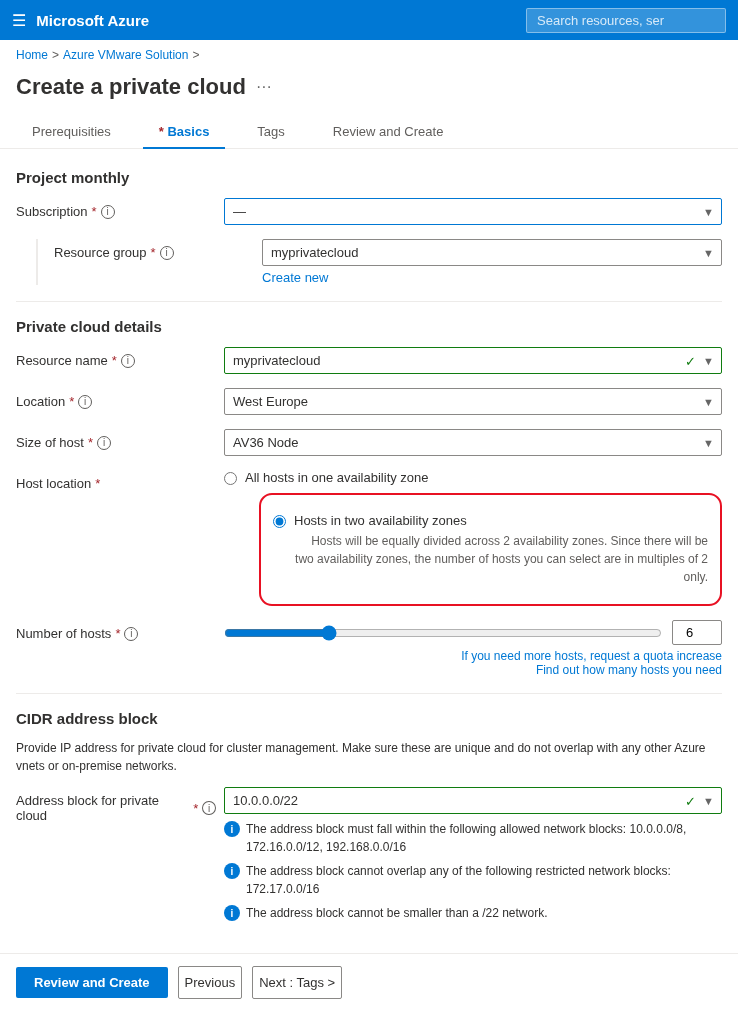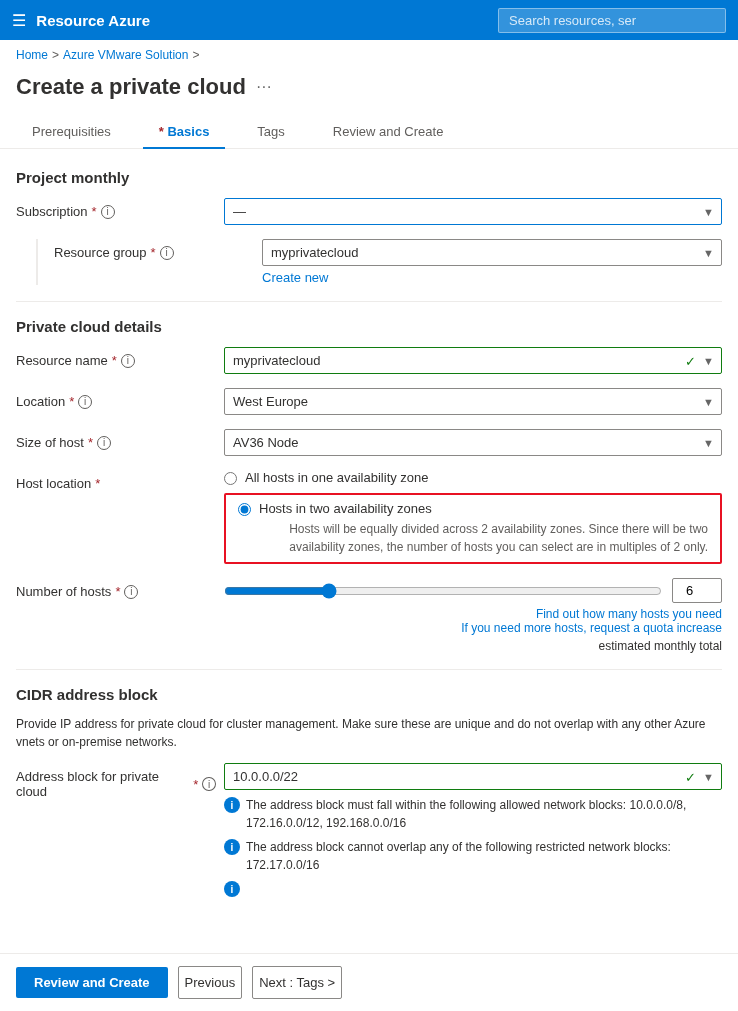--- a/index.html
+++ b/index.html
@@ -17,21 +17,21 @@
     }
     .top-bar-menu { font-size: 16px; cursor: pointer; }
     .top-bar-title { font-weight: 600; font-size: 15px; flex: 1; }
     .top-bar-search {
       background: rgba(255,255,255,0.2);
       border: 1px solid rgba(255,255,255,0.4);
       border-radius: 2px;
       color: #fff;
       padding: 4px 10px;
       font-size: 13px;
-      width: 228px;
+      width: 200px;
     }
     .top-bar-search::placeholder { color: rgba(255,255,255,0.8); }
 
     
     .breadcrumb {
       padding: 8px 16px;
       font-size: 12px;
       color: #0078d4;
       display: flex;
       align-items: center;
@@ -165,23 +165,24 @@
       gap: 8px;
       margin-bottom: 8px;
       cursor: pointer;
     }
     .radio-option input[type="radio"] { margin-top: 2px; cursor: pointer; accent-color: #0078d4; }
     .radio-label { font-size: 13px; color: #323130; }
 
     
     .radio-highlighted {
       border: 2px solid #e81123;
-      border-radius: 2px;
-      padding: 6px 12px;
+      border-radius: 13px;
+      padding: 18px 12px;
       background: #fff;
+      margin-left: 35px;
     }
     .radio-highlighted .radio-description {
       font-size: 12px;
       color: #605e5c;
       margin-top: 4px;
       margin-left: 22px;
       line-height: 1.5;
       text-align: right;
     }
 
@@ -290,21 +291,21 @@
     
     .subscription-field {
       border: 1px solid #0078d4 !important;
     }
   </style>
 </head>
 <body>
 
 <div class="top-bar">
   <span class="top-bar-menu">☰</span>
-  <span class="top-bar-title">Resource Azure</span>
+  <span class="top-bar-title">Microsoft Azure</span>
   <input class="top-bar-search" type="text" placeholder="Search resources, ser" style="">
 </div>
 
 <div class="breadcrumb">
   <a href="#">Home</a>
   <span>&gt;</span>
   <a href="#">Azure VMware Solution</a>
   <span>&gt;</span>
 </div>
 
@@ -437,24 +438,23 @@
       <span>Number of hosts</span>
       <span class="required">*</span>
       <span class="info-icon">i</span>
     </div>
     <div class="form-control-wrap">
       <div class="slider-wrap">
         <input type="range" min="3" max="16" value="6" style="">
         <input type="number" class="slider-value" value="6" min="3" max="16" style="">
       </div>
       <div class="slider-links">
+        <a href="#">If you need more hosts, request a quota increase</a>
         <a href="#">Find out how many hosts you need</a>
-        <a href="#">If you need more hosts, request a quota increase</a>
-      </div>
-      <div class="estimated-total">estimated monthly total</div>
+      </div>
     </div>
   </div>
 
   <hr class="divider">
 
   <div class="section-title">CIDR address block</div>
   <div class="cidr-description">Provide IP address for private cloud for cluster management. Make sure these are unique and do not overlap with any other Azure vnets or on-premise networks.</div>
 
   <div class="form-row">
     <div class="form-label">
@@ -476,20 +476,21 @@
         <span class="info-text">The address block must fall within the following allowed network blocks: 10.0.0.0/8, 172.16.0.0/12, 192.168.0.0/16</span>
       </div>
 
       <div class="info-box">
         <span class="info-icon-blue">i</span>
         <span class="info-text">The address block cannot overlap any of the following restricted network blocks: 172.17.0.0/16</span>
       </div>
 
       <div class="info-box">
         <span class="info-icon-blue">i</span>
+        <span class="info-text">The address block cannot be smaller than a /22 network.</span>
       </div>
     </div>
   </div>
 
   <div class="bottom-spacer"></div>
 </div>
 
 <div class="bottom-bar">
   <button class="btn-primary">Review and Create</button>
   <button class="btn-secondary">Previous</button>

